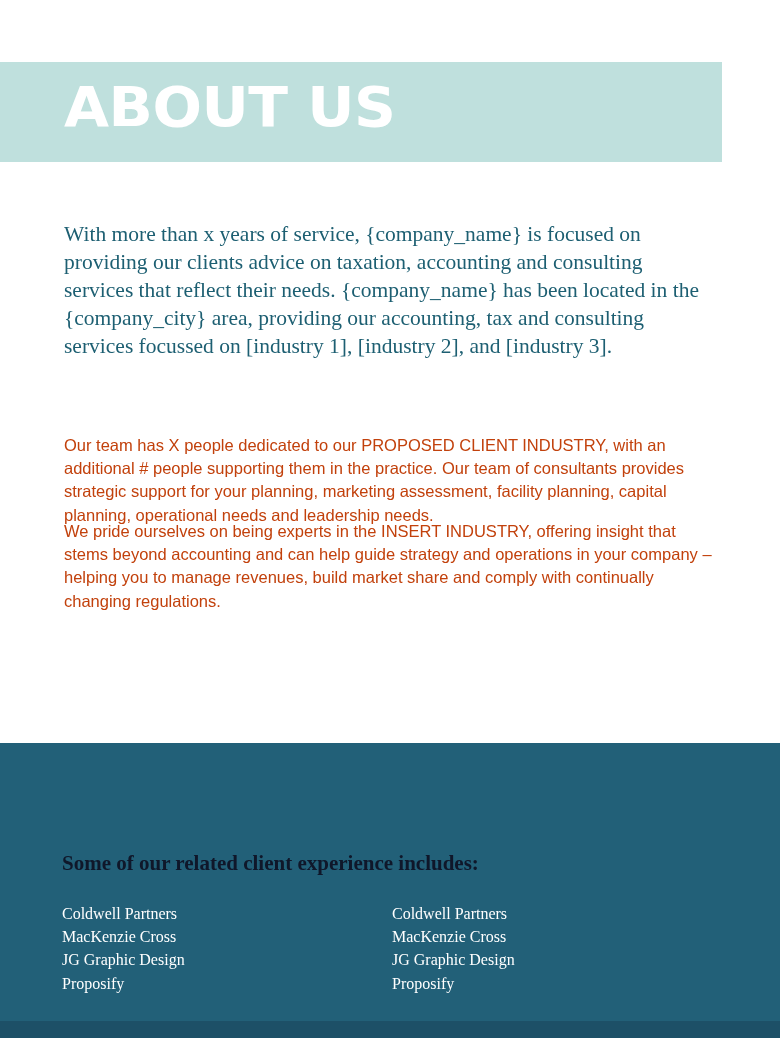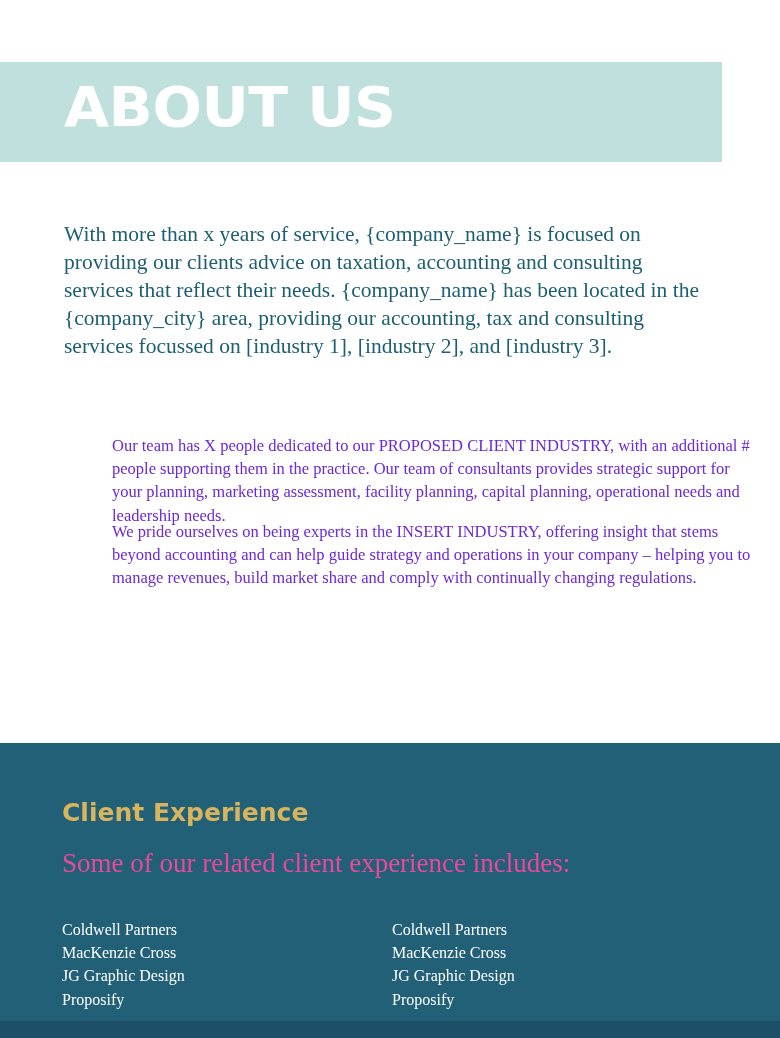--- a/index.html
+++ b/index.html
@@ -56,25 +56,24 @@
     font-weight: 400;
     font-size: 21.5px;
     line-height: 28px;
     color: #1d5f72;
   }
 
   .para {
     position: absolute;
     left: 64px;
     width: 648px;
-    font-family: Liberation Serif, serif;
+    font-family: Liberation Sans, sans-serif;
     font-size: 16.5px;
     line-height: 23.2px;
-    color: #6d28d9;
-    margin-left: 48px;
+    color: #c2410c;
   }
   .para-1 { top: 434px; }
   .para-2 { top: 520px; }
 
   
   .footer-band {
     position: absolute;
     left: 0;
     top: 743px;
     width: 780px;
@@ -98,37 +97,36 @@
     font-weight: 700;
     font-size: 25px;
     line-height: 30px;
     color: #d8b45c;
   }
   .client-exp-sub {
     position: absolute;
     left: 62px;
     top: 849px;
     font-family: "Liberation Serif", serif;
-    font-weight: 400;
-    font-size: 27px;
+    font-weight: 700;
+    font-size: 21px;
     line-height: 28px;
-    color: #ec4899;
+    color: #0f172a;
   }
 
   .client-cols {
     position: absolute;
     left: 62px;
     top: 902px;
     width: 660px;
     display: flex;
     gap: 0;
   }
   .client-col {
     width: 355px;
-    margin-top: 16px;
   }
   .client-col .client-item {
     font-family: "Liberation Serif", serif;
     font-size: 16px;
     line-height: 23.2px;
     color: #ffffff;
   }
 </style>
 </head>
 <body>
@@ -140,21 +138,20 @@
 
   <div class="intro">With more than x years of service, {company_name} is focused on providing our clients advice on taxation, accounting and consulting services that reflect their needs. {company_name} has been located in the {company_city} area, providing our accounting, tax and consulting services focussed on [industry 1], [industry 2], and [industry 3].</div>
 
   <div class="para para-1">Our team has X people dedicated to our PROPOSED CLIENT INDUSTRY, with an additional # people supporting them in the practice. Our team of consultants provides strategic support for your planning, marketing assessment, facility planning, capital planning, operational needs and leadership needs.</div>
 
   <div class="para para-2">We pride ourselves on being experts in the INSERT INDUSTRY, offering insight that stems beyond accounting and can help guide strategy and operations in your company – helping you to manage revenues, build market share and comply with continually changing regulations.</div>
 
   <div class="footer-band"></div>
   <div class="footer-rule"></div>
 
-  <div class="client-exp-title">Client Experience</div>
 
   <div class="client-exp-sub">Some of our related client experience includes:</div>
 
   <div class="client-cols">
     <div class="client-col">
       <div class="client-item">Coldwell Partners</div>
       <div class="client-item">MacKenzie Cross</div>
       <div class="client-item">JG Graphic Design</div>
       <div class="client-item">Proposify</div>
     </div>

